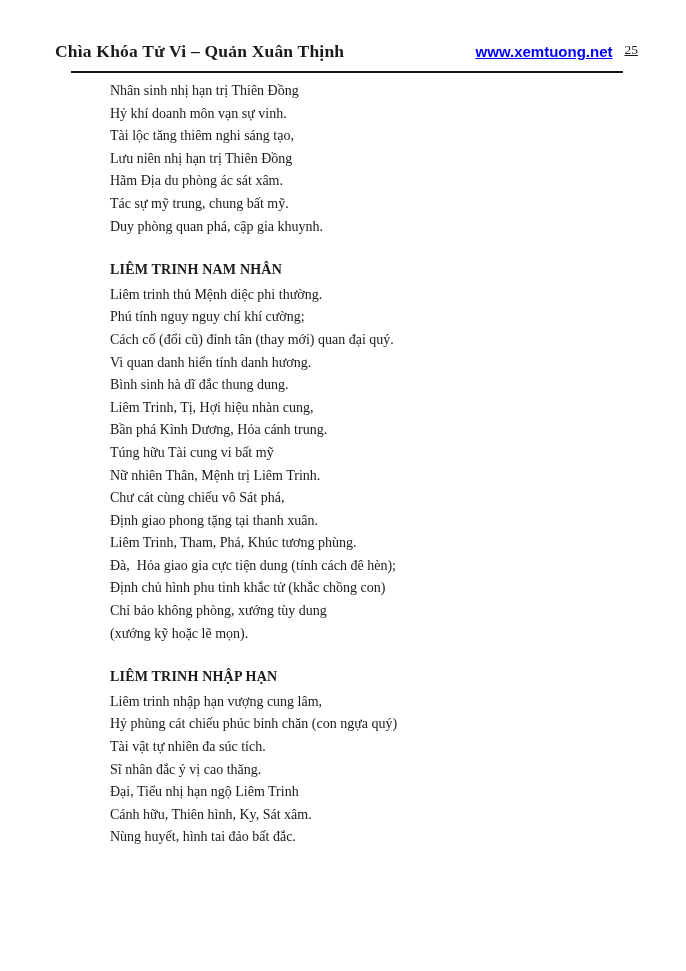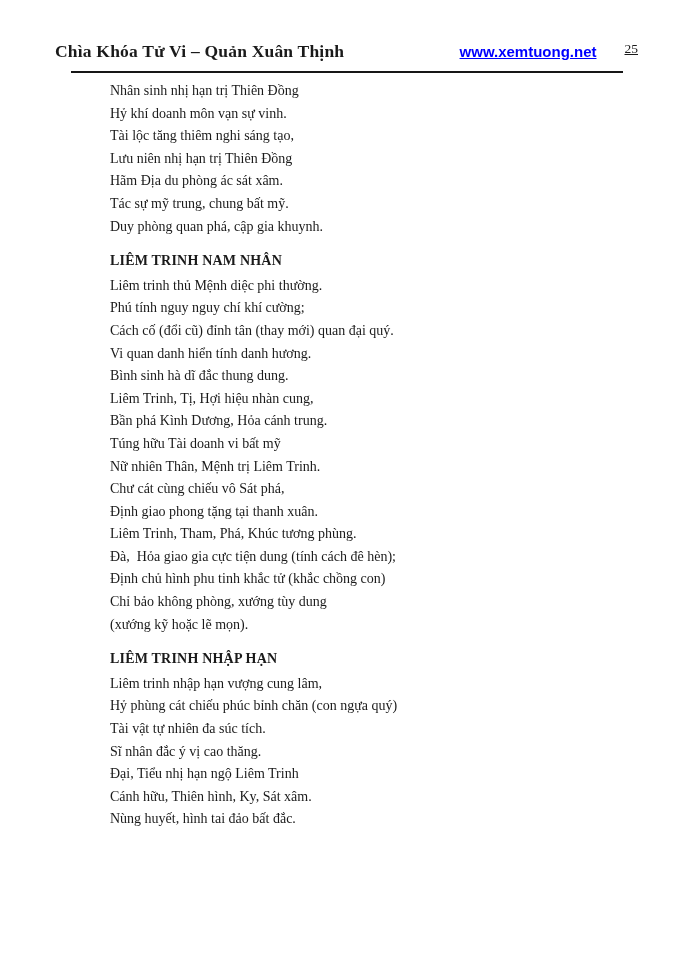--- a/index.html
+++ b/index.html
@@ -24,22 +24,22 @@
   }
   .header-title {
     font-family: "Liberation Serif", "DejaVu Serif", serif;
     font-weight: bold;
     font-size: 17.5px;
     letter-spacing: 0.2px;
     white-space: nowrap;
   }
   .header-right {
     display: flex;
-    align-items: flex-start;
-    gap: 28px;
+    align-items: flex-end;
+    gap: 12px;
   }
   .header-link {
     font-family: "Liberation Sans", "DejaVu Sans", sans-serif;
     font-weight: bold;
     font-size: 15px;
     color: #0000ff;
     text-decoration: underline;
     white-space: nowrap;
     cursor: pointer;
   }
@@ -54,21 +54,21 @@
     position: absolute;
     top: 71px; left: 71px;
     width: 552px; height: 2px;
     background: #161616;
   }
   .content {
     position: absolute;
     top: 80px; left: 110px; right: 30px;
   }
   .section { margin: 0; }
-  .section + .section { margin-top: 12px; }
+  .section + .section { margin-top: 21px; }
   .section-heading {
     font-weight: bold;
     font-size: 14px;
     line-height: 22.6px;
     letter-spacing: 0.2px;
     margin-bottom: 2px;
     white-space: pre;
   }
   .poem-line {
     font-size: 14px;
@@ -104,21 +104,21 @@
       </div>
       <div class="section">
         <div class="section-heading">LIÊM TRINH NAM NHÂN</div>
         <div class="poem-line">Liêm trinh thủ Mệnh diệc phi thường.</div>
         <div class="poem-line">Phú tính nguy nguy chí khí cường;</div>
         <div class="poem-line">Cách cố (đổi cũ) đỉnh tân (thay mới) quan đại quý.</div>
         <div class="poem-line">Vi quan danh hiển tính danh hương.</div>
         <div class="poem-line">Bình sinh hà dĩ đắc thung dung.</div>
         <div class="poem-line">Liêm Trinh, Tị, Hợi hiệu nhàn cung,</div>
         <div class="poem-line">Bần phá Kình Dương, Hỏa cánh trung.</div>
-        <div class="poem-line">Túng hữu Tài doanh vi bất mỹ</div>
+        <div class="poem-line">Túng hữu Tài cung vi bất mỹ</div>
         <div class="poem-line">Nữ nhiên Thân, Mệnh trị Liêm Trinh.</div>
         <div class="poem-line">Chư cát cùng chiếu vô Sát phá,</div>
         <div class="poem-line">Định giao phong tặng tại thanh xuân.</div>
         <div class="poem-line">Liêm Trinh, Tham, Phá, Khúc tương phùng.</div>
         <div class="poem-line">Đà,  Hỏa giao gia cực tiện dung (tính cách đê hèn);</div>
         <div class="poem-line">Định chủ hình phu tinh khắc tử (khắc chồng con)</div>
         <div class="poem-line">Chỉ bảo không phòng, xướng tùy dung</div>
         <div class="poem-line">(xướng kỹ hoặc lẽ mọn).</div>
       </div>
       <div class="section">

